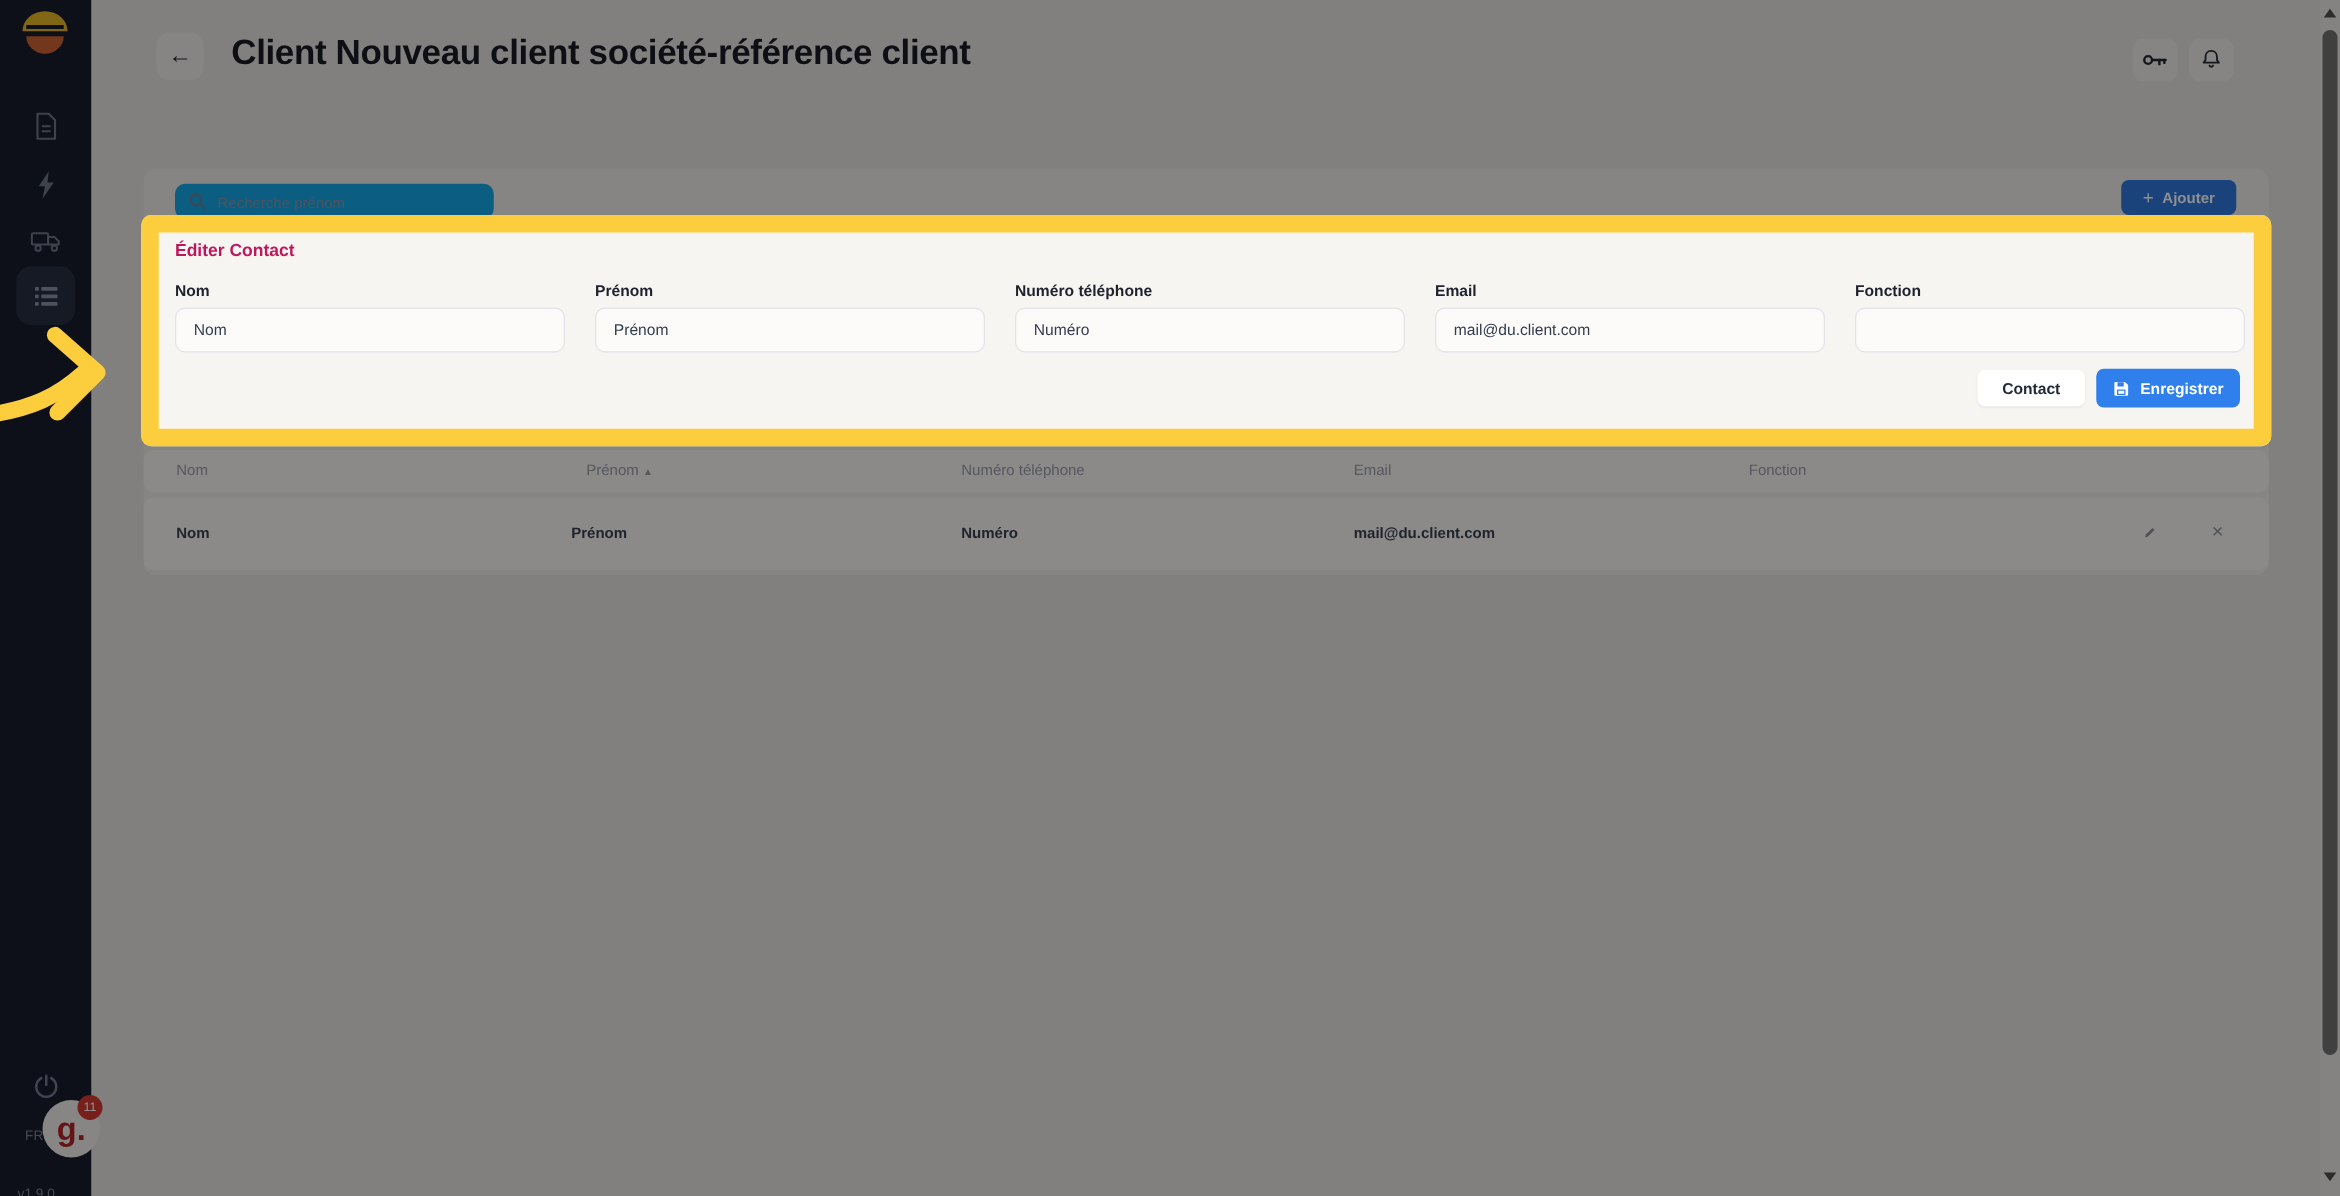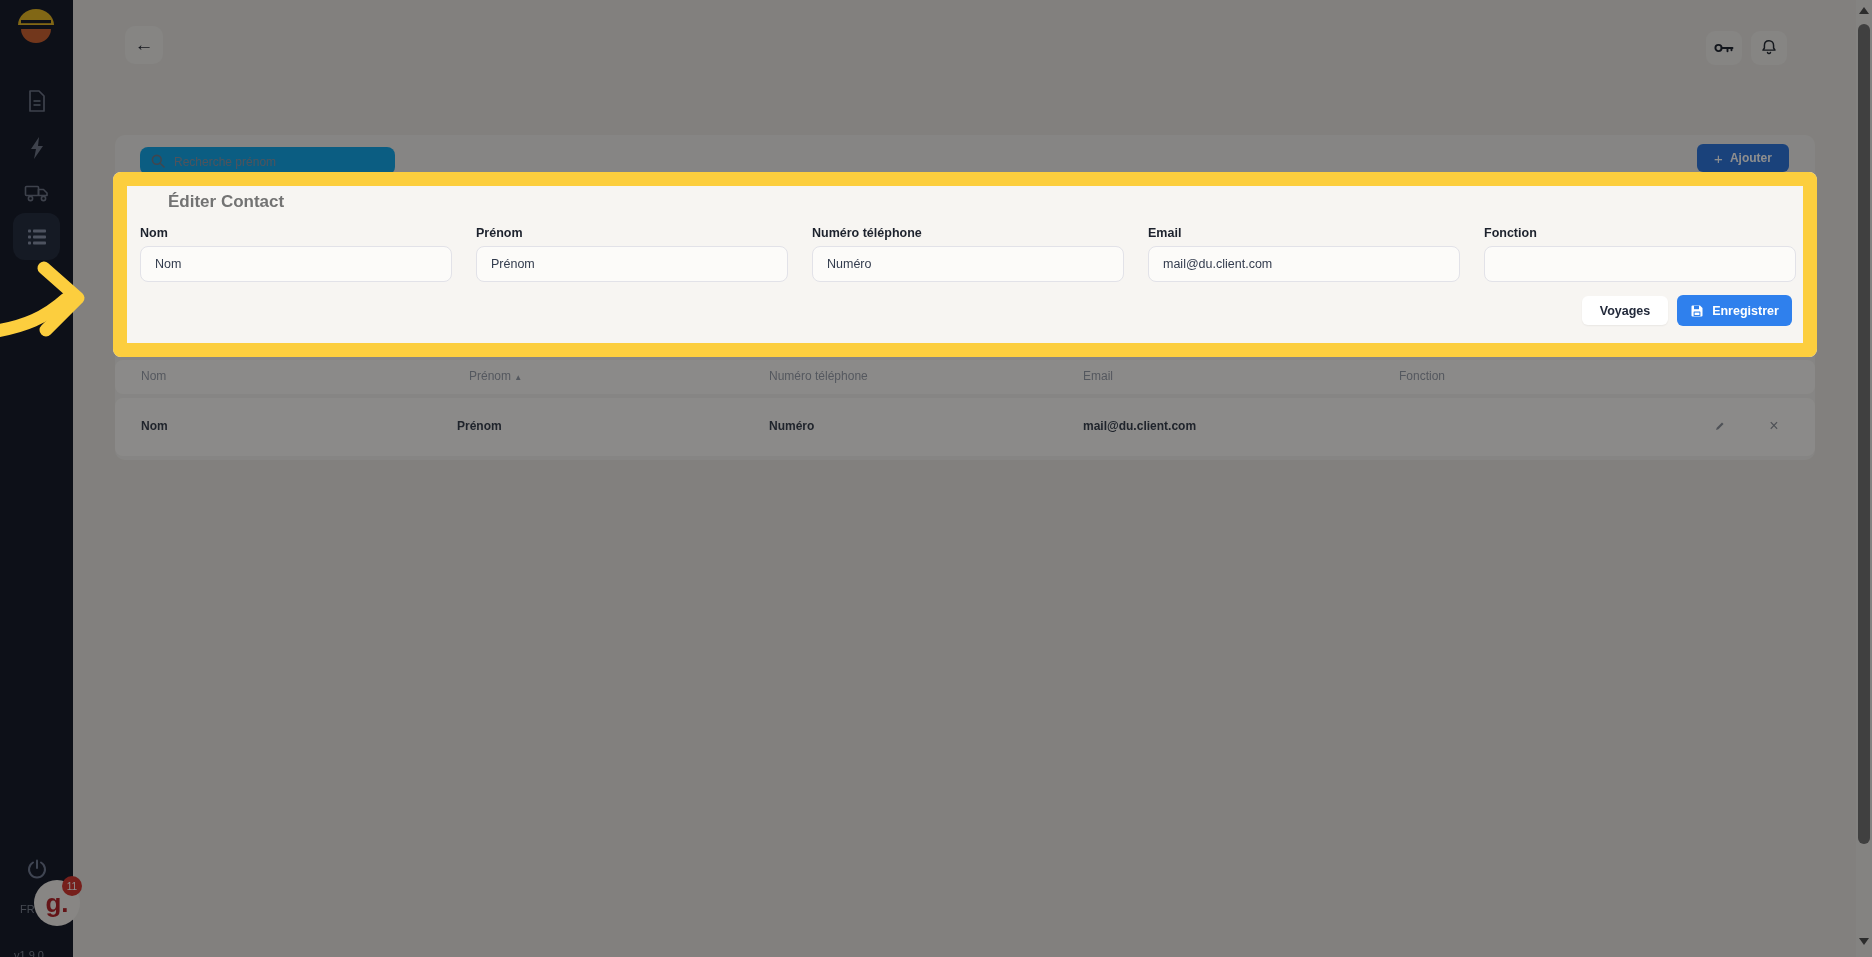--- a/index.html
+++ b/index.html
@@ -18,21 +18,21 @@
   .tab{flex:1;background:#f3f1ee;border-radius:6px;display:flex;align-items:center;justify-content:center;font-size:12px;font-weight:600;color:#3a404c;cursor:pointer;}
   .tab.active{background:#2270d4;color:#ffffff;}
   
   #main-card{left:115px;top:135px;width:1700px;height:325px;background:#f1efec;border-radius:10px;}
   #search-wrap{left:140px;top:147px;width:255px;height:28px;background:#0ea5e9;border-radius:8px;}
   #search-input{position:absolute;left:32px;top:0;width:215px;height:28px;border:none;background:transparent;outline:none;font-size:12px;color:#3a4152;font-family:"Liberation Sans",sans-serif;}
   #search-input::placeholder{color:#8b93a3;}
   #add-btn{left:1697px;top:144px;width:92px;height:28px;background:#2a74dd;color:#fff;border:none;border-radius:6px;font-size:12px;font-weight:bold;display:flex;align-items:center;justify-content:center;gap:7px;cursor:pointer;font-family:"Liberation Sans",sans-serif;}
   
   #form-card{left:115px;top:174px;width:1700px;height:182px;background:#f7f5f2;border-radius:8px;}
-  #form-title{left:25px;top:18px;font-size:17px;font-weight:bold;color:#737373;margin-left:28px;}
+  #form-title{left:25px;top:18px;font-size:14px;font-weight:bold;color:#be185d;}
   .field-label{top:52px;font-size:12.5px;font-weight:bold;color:#1d222d;white-space:nowrap;}
   .field-input{top:72px;width:312px;height:36px;background:#fcfbf9;border:1px solid #e2e2e8;border-radius:8px;box-sizing:border-box;padding:0 14px;font-size:12.5px;color:#333c4e;font-family:"Liberation Sans",sans-serif;outline:none;}
   #cancel-btn{left:1467px;top:122px;width:86px;height:29px;background:#ffffff;border:none;border-radius:6px;font-size:12.5px;font-weight:bold;color:#22293a;cursor:pointer;font-family:"Liberation Sans",sans-serif;box-shadow:0 1px 2px rgba(0,0,0,0.06);}
   #save-btn{left:1562px;top:121px;width:115px;height:31px;background:#2f80ed;border:none;border-radius:6px;font-size:12.5px;font-weight:bold;color:#ffffff;display:flex;align-items:center;justify-content:center;gap:8px;cursor:pointer;font-family:"Liberation Sans",sans-serif;}
   
   .band{left:115px;width:1700px;background:#faf8f5;border-radius:8px;}
   .th{top:9px;font-size:12px;color:#959ba8;white-space:nowrap;}
   .td{top:21px;font-size:12px;font-weight:bold;color:#333b4a;white-space:nowrap;}
   .row-action{width:22px;height:22px;display:flex;align-items:center;justify-content:center;cursor:pointer;background:transparent;border:none;}
   
@@ -102,20 +102,21 @@
     </div>
     <div class="abs" style="left:62px;top:876px;width:20px;height:20px;background:#d3322c;border-radius:50%;display:flex;align-items:center;justify-content:center;z-index:6;">
       <span style="font-size:10px;font-weight:normal;color:#fff;">11</span>
     </div>
     <div class="abs muted" style="left:14px;top:949px;">v1.9.0</div>
   </div>
 
   <button class="abs icon-btn" style="left:125px;top:26px;width:38px;height:38px;border-radius:10px;">
     <span style="font-size:19px;color:#1a1f2a;">←</span>
   </button>
+  <div class="abs" id="page-title">Client Nouveau client société-référence client</div>
   <button class="abs icon-btn" style="left:1706px;top:31px;width:36px;height:34px;">
     <svg width="22" height="18" viewBox="0 0 22 18">
         <circle cx="5.5" cy="9" r="3.1" fill="none" stroke="#1c222e" stroke-width="1.9"></circle>
         <line x1="8.6" y1="9" x2="19.5" y2="9" stroke="#1c222e" stroke-width="1.9" stroke-linecap="round"></line>
         <line x1="14.5" y1="9" x2="14.5" y2="12.3" stroke="#1c222e" stroke-width="1.9" stroke-linecap="round"></line>
         <line x1="18.5" y1="9" x2="18.5" y2="11.3" stroke="#1c222e" stroke-width="1.9" stroke-linecap="round"></line>
       </svg>
   </button>
   <button class="abs icon-btn" style="left:1751px;top:31px;width:36px;height:34px;">
     <svg width="22" height="22" viewBox="0 0 24 24">
@@ -151,21 +152,21 @@
 
     <div class="abs field-label" style="left:697px;">Numéro téléphone</div>
     <input class="abs field-input" style="left: 697px;" value="Numéro">
 
     <div class="abs field-label" style="left:1033px;">Email</div>
     <input class="abs field-input" style="left: 1033px;" value="mail@du.client.com">
 
     <div class="abs field-label" style="left:1369px;">Fonction</div>
     <input class="abs field-input" style="left: 1369px;" value="">
 
-    <button id="cancel-btn" class="abs">Voyages</button>
+    <button id="cancel-btn" class="abs">Contact</button>
     <button id="save-btn" class="abs">
       <svg width="14" height="14" viewBox="0 0 14 14">
           <path d="M1.5,2.5 a1,1 0 0 1 1,-1 h7.5 l2.5,2.5 v7.5 a1,1 0 0 1 -1,1 h-9 a1,1 0 0 1 -1,-1 z" fill="#ffffff"></path>
           <rect x="4" y="1.8" width="5" height="3.4" fill="#2f80ed"></rect>
           <rect x="3.6" y="7.6" width="6.8" height="4.4" rx="0.5" fill="#2f80ed"></rect>
           <rect x="4.6" y="8.6" width="4.8" height="2.4" fill="#ffffff"></rect>
         </svg>
       <span>Enregistrer</span>
     </button>
   </div>

